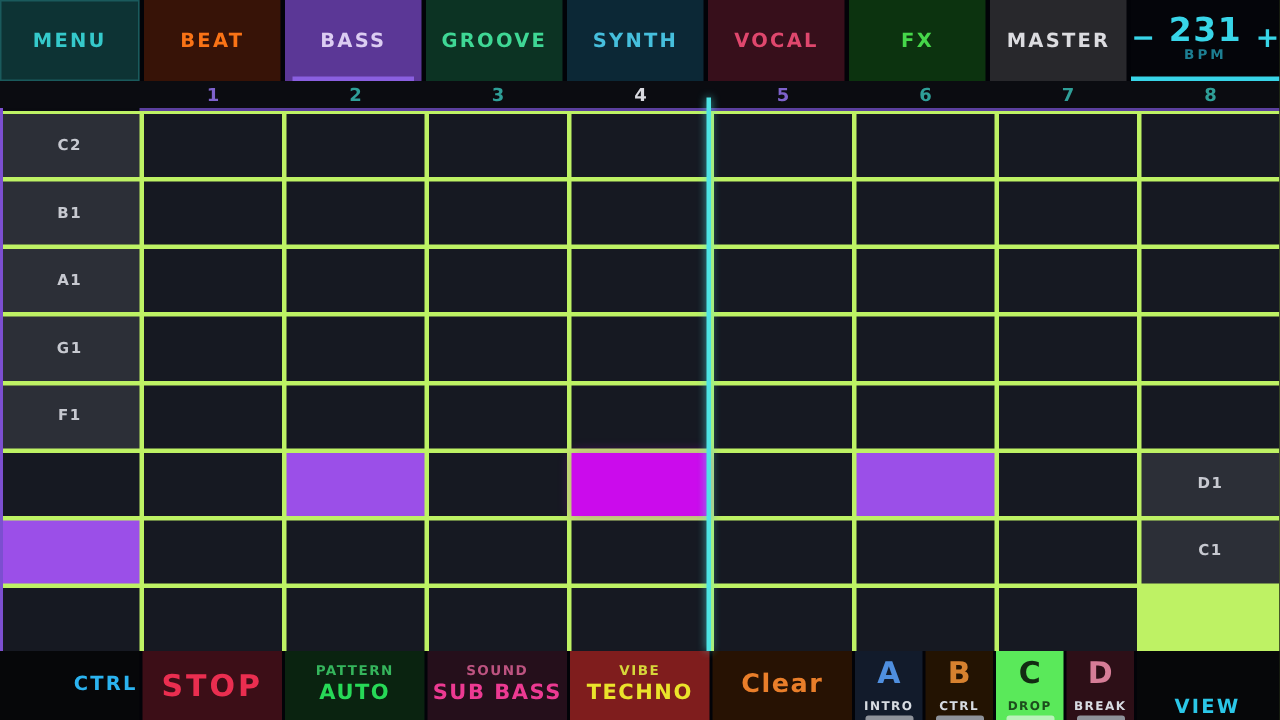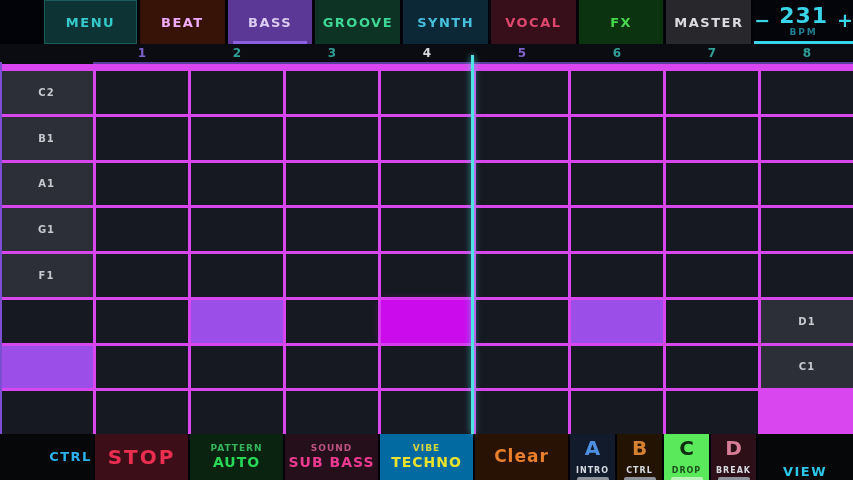--- a/index.html
+++ b/index.html
@@ -2,26 +2,26 @@
 <html><head>
 <meta charset="utf-8">
 <style>
   * { margin:0; padding:0; box-sizing:border-box; }
   html,body { width:853px; height:480px; background:#000; overflow:hidden;
     font-family:"DejaVu Sans", sans-serif; -webkit-font-smoothing:antialiased; }
   .app { position:relative; width:853px; height:480px; background:#07080c;
     display:flex; flex-direction:column; }
 
   
-  .tabbar { height:44px; display:grid; grid-template-columns:93px repeat(8,1fr);
-    gap:3px; background:#020308;padding-left:44px; }
+  .tabbar { height:54px; display:grid; grid-template-columns:93px repeat(8,1fr);
+    gap:3px; background:#020308; }
   .tab { position:relative; display:flex; align-items:center; justify-content:center;
     font-size:13px; font-weight:bold; letter-spacing:1.5px; cursor:pointer; }
   .tab-menu   { background:#0d3334; color:#35c9cb; border:1px solid #1a5a5c; }
-  .tab-beat   { background:#371307; color:#f0abfc; }
+  .tab-beat   { background:#371307; color:#f97316; }
   .tab-bass   { background:#5b3796; color:#dccdf2; }
   .tab-bass::after { content:""; position:absolute; left:5px; right:5px; bottom:0;
     height:3px; background:#8a5fe0; }
   .tab-groove { background:#0c3323; color:#3fd795; }
   .tab-synth  { background:#0c2836; color:#46bfdd; }
   .tab-vocal  { background:#370f1b; color:#df476d; }
   .tab-fx     { background:#0c330f; color:#46d74a; }
   .tab-master { background:#28282c; color:#dcdce0; }
 
   .bpm-box { position:relative; background:#04050a; display:flex; align-items:center;
@@ -41,21 +41,21 @@
   .b-current { color:#d9dae0; }
 
   
   .rollwrap { position:relative; flex:1; background:#0a0b10; }
   .roll-topline { position:absolute; left:93px; right:0; top:0; height:2px;
     background:#5b3f9e; z-index:3; }
   .left-edge { position:absolute; left:0; top:0; bottom:0; width:2px;
     background:#7c4fd0; z-index:4; }
   .roll { position:absolute; inset:2px 0 0 0; display:grid;
     grid-template-columns:93px repeat(8,1fr); grid-auto-rows:1fr; gap:3px;
-    background:#d946ef; padding-top:7px; }
+    background:#bef264; padding-top:2px; }
   .row-label { background:#2c2f37; color:#c7c9d0; font-size:10px; font-weight:bold;
     letter-spacing:1px; display:flex; align-items:center; justify-content:center;
     cursor:pointer; }
   .row-label.sel { background:#9a68d9; color:#cdb6ee; }
   .cell { background:#161922; cursor:pointer; }
   .cell.on { background:#9b4fe8; }
   .cell.playing { background:#cb0bec; box-shadow:0 0 8px rgba(203,11,236,.45); }
 
   .playhead { position:absolute; left:471px; top:-7px; bottom:0; width:3px;
     background:#4de4e4; box-shadow:0 0 6px rgba(77,228,228,.8); z-index:5; }
@@ -66,21 +66,21 @@
   .fcell { display:flex; flex-direction:column; align-items:center;
     justify-content:center; cursor:pointer; line-height:1.25; }
   .f-ctrl { background:#060709; color:#2bb3f0; font-size:13px; font-weight:bold;
     letter-spacing:1.5px;padding-left:48px; }
   .f-stop { background:#3c0e17; color:#ea2e50; font-size:20px; font-weight:bold;
     letter-spacing:2px; }
   .f-pattern { background:#0a2310; }
   .f-pattern .sub { color:#35b55c; } .f-pattern .val { color:#27d957; }
   .f-sound { background:#250f1b; }
   .f-sound .sub { color:#bd5380; } .f-sound .val { color:#ec3a92; }
-  .f-vibe { background:#0369a1; }
+  .f-vibe { background:#7f1d1d; }
   .f-vibe .sub { color:#d6d63a; } .f-vibe .val { color:#eae32b;text-align:right; }
   .sub { font-size:9px; font-weight:bold; letter-spacing:1px; }
   .val { font-size:14px; font-weight:bold; letter-spacing:1px; }
   .f-clear { background:#271203; color:#e97e2a; font-size:17px; font-weight:bold;
     letter-spacing:1px; }
   .f-view { background:#060709; color:#2bc7e8; font-size:13px; font-weight:bold;
     letter-spacing:1.5px; align-items:flex-end; padding-right:1px;
     justify-content:center; flex-direction:row; }
 
   .section { display:flex; flex-direction:column; align-items:center;

